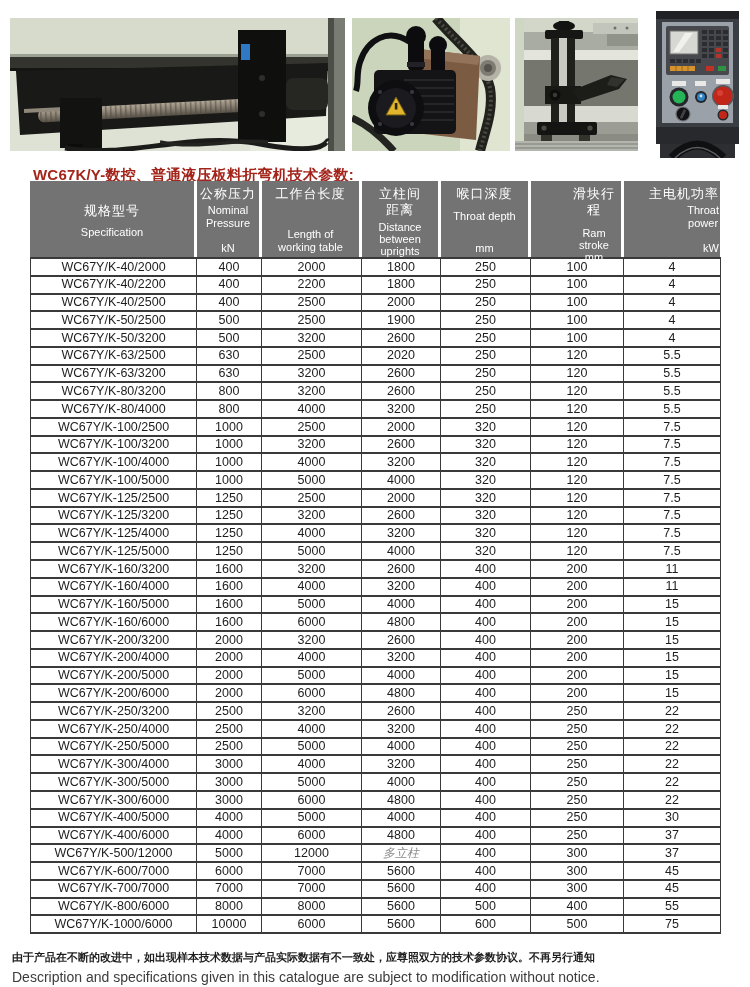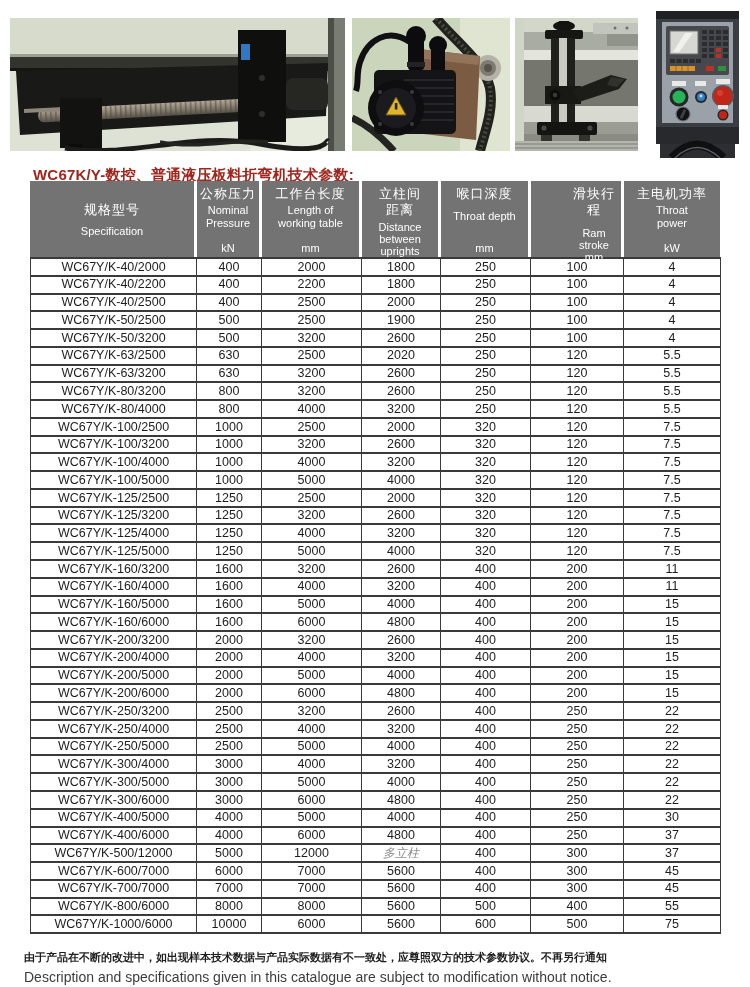--- a/index.html
+++ b/index.html
@@ -33,49 +33,49 @@
   }
   .th{
     background:#737373;color:#ffffff;
     display:flex;flex-direction:column;align-items:center;
     box-sizing:border-box;padding:5px 1px 3px 1px;
     text-align:center;
   }
   .th .zh{font-size:13px;line-height:1.25;white-space:pre-line;letter-spacing:1px;}
   .th .en{font-size:11px;line-height:1.12;white-space:pre-line;margin-top:2px;}
   .th .unit{font-size:11px;margin-top:auto;line-height:1.1;}
-  .th.c1{flex:0 0 164px;justify-content:center;padding-top:4px;}
+  .th.c1{flex:0 0 164px;padding-top:22px;}
   .th.c1 .en{margin-top:7px;}
   .th.c2{flex:0 0 62px;}
-  .th.c3{flex:0 0 97px;}
+  .th.c3{flex:0 0 97px;gap:24px;}
   .th.c4{flex:0 0 76px;}
   .th.c5{flex:0 0 87px;}
   .th.c5 .en{margin-top:8px;}
   .th.c6{flex:0 0 90px;padding-left:37px;}
   .th.c6 .en{margin-top:8px;}
-  .th.c7{flex:0 0 96px;}
+  .th.c7{flex:0 0 96px;align-items:flex-end;}
 
   table.spec{
     width:690px;border-collapse:collapse;table-layout:fixed;
     border-bottom:2px solid #3a3a3a;
     color:#1d1d1d;
   }
   table.spec td{
     border-left:1px solid #3a3a3a;
     border-right:1px solid #3a3a3a;
     border-top:2px solid #3a3a3a;
     height:15.77px;padding:0 2px;
     text-align:center;vertical-align:middle;
     font-size:12.5px;line-height:1;
     overflow:hidden;white-space:nowrap;
   }
   table.spec td.muted{color:#8c8c8c;font-size:12px;font-style:italic;}
 
   
-  .footer{position:absolute;left:24px;top:951px;width:700px;}
+  .footer{position:absolute;left:12px;top:951px;width:700px;}
   .footer .zh{font-size:11px;color:#1e1e1e;font-weight:bold;line-height:1.2;}
   .footer .en{font-size:14px;color:#3c3c3c;margin-top:5px;line-height:1.2;}
 </style>
 </head>
 <body>
 
 <div class="page">
 
   <svg id="photo1" class="photo" viewBox="0 0 335 133" role="img" aria-label="back-gauge ball screw mechanism photo">
     <defs>

